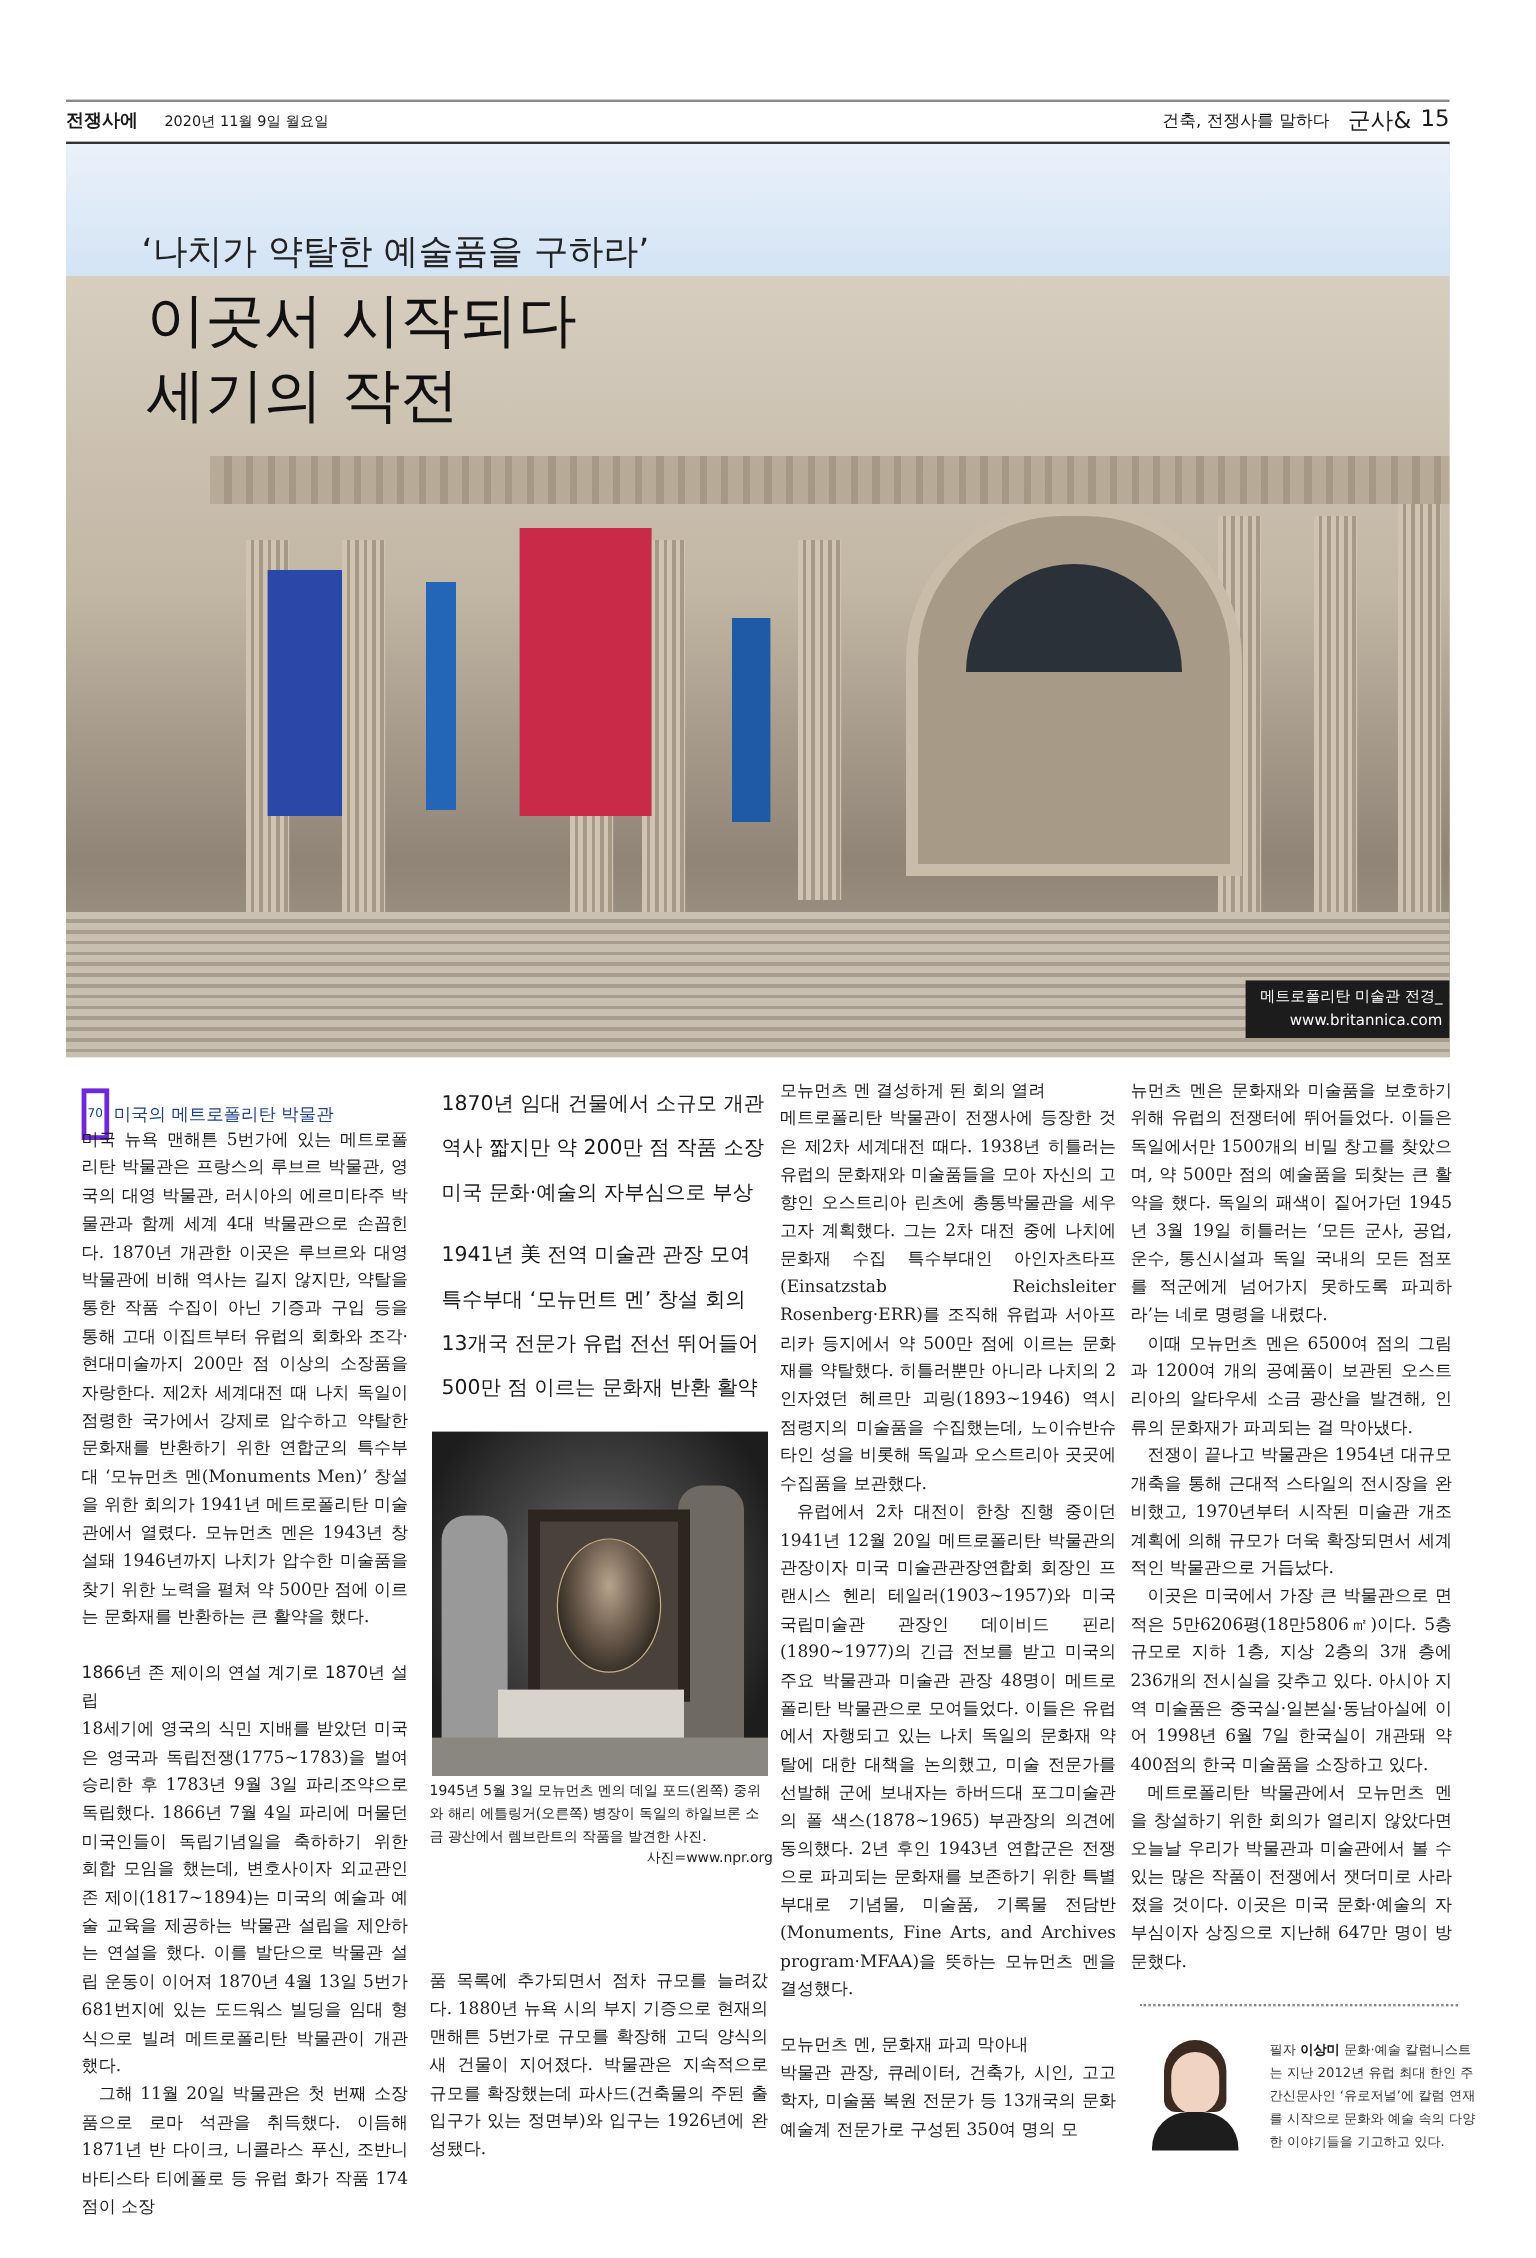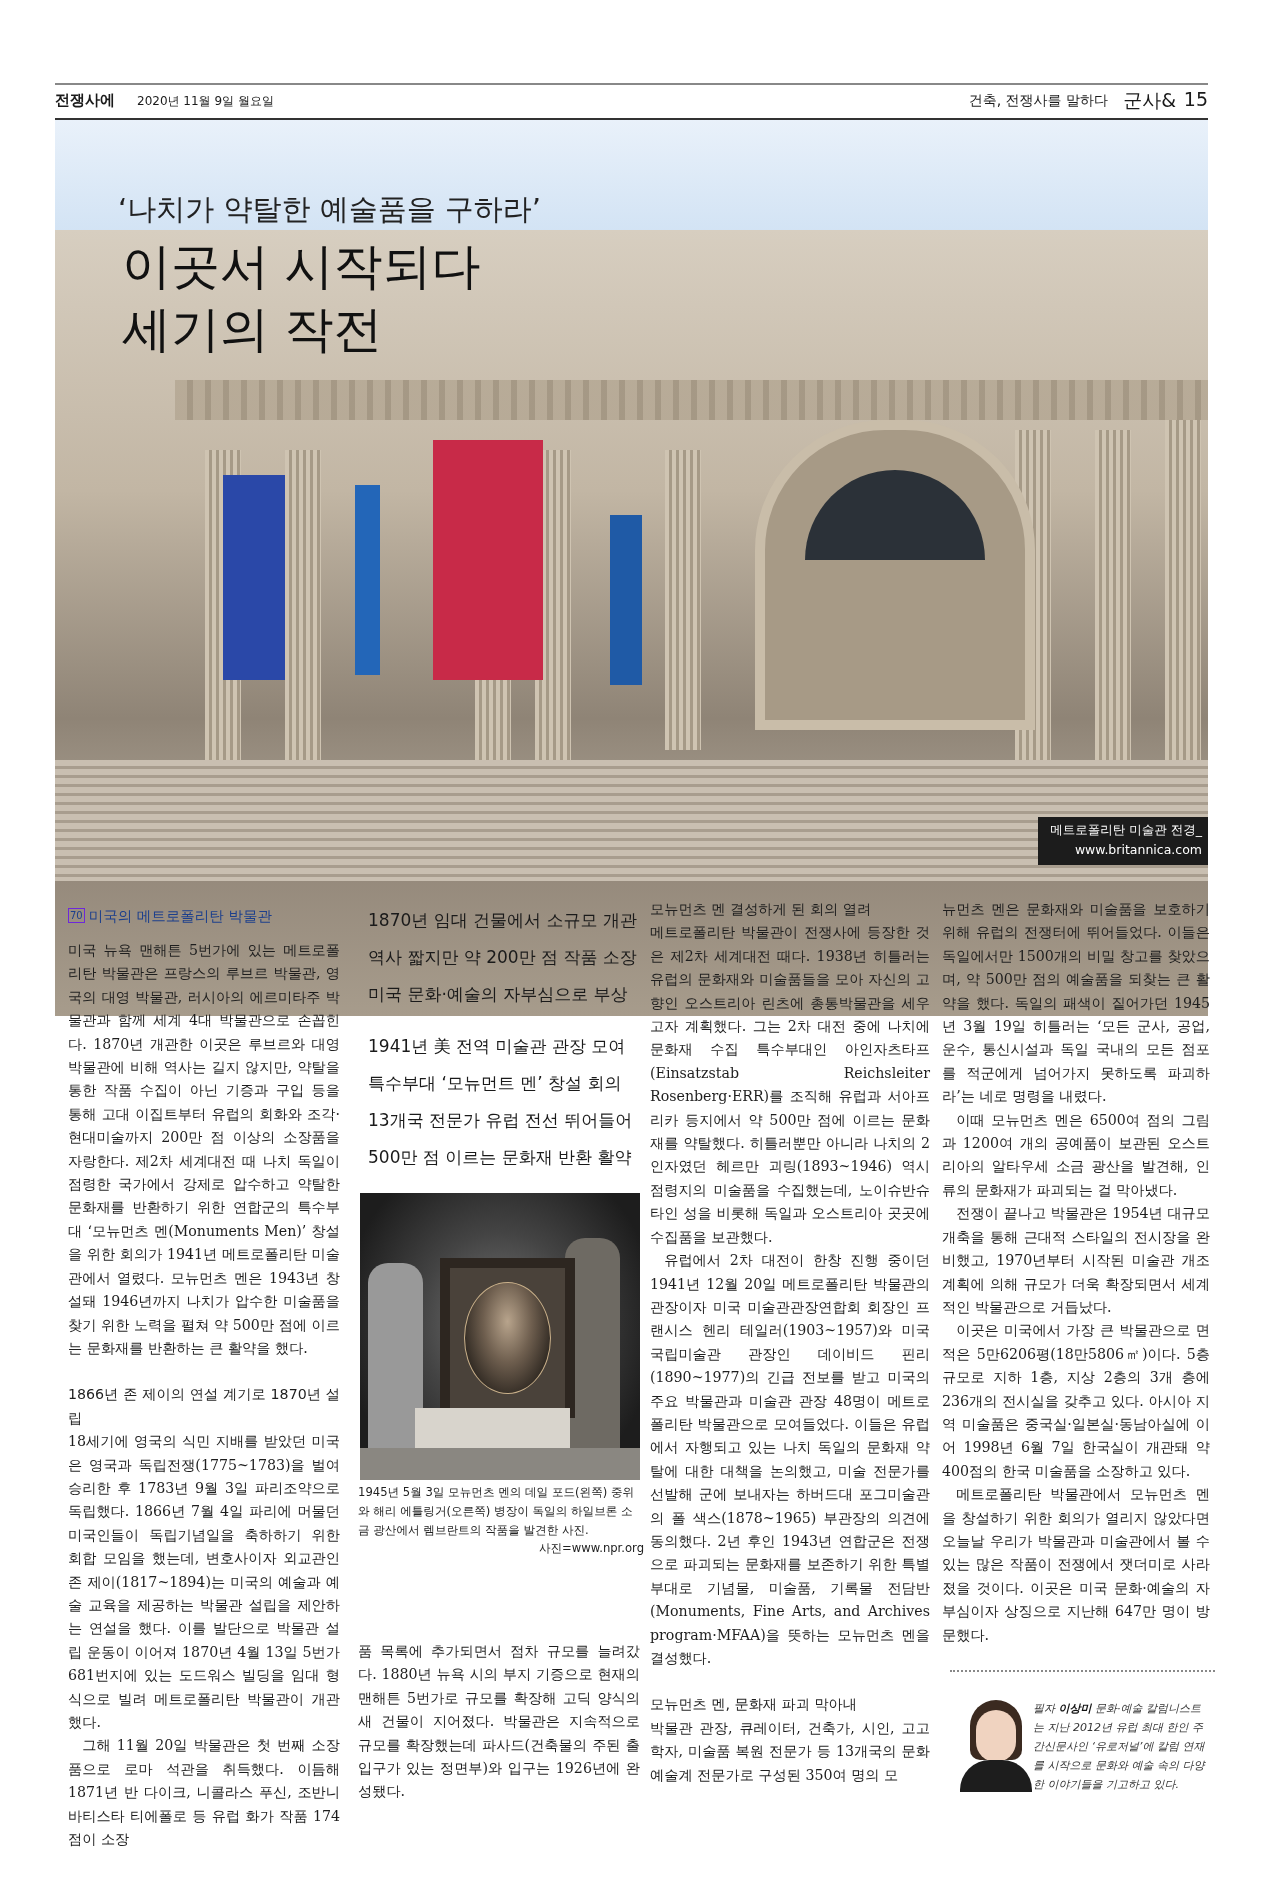--- a/index.html
+++ b/index.html
@@ -6,21 +6,21 @@
   body { width:1280px; height:1882px; position:relative; overflow:hidden;
          font-family:"DejaVu Sans", "Liberation Sans", sans-serif; color:#1a1a1a; }
   .header { position:absolute; left:55px; top:83px; width:1153px; height:33px;
             border-top:2px solid #888; border-bottom:3px solid #333; }
   .header .paper { position:absolute; left:0; top:6px; font-weight:bold; font-size:15px; }
   .header .date { position:absolute; left:82px; top:8px; font-size:12px; }
   .header .section { position:absolute; right:100px; top:7px; font-size:14px; }
   .header .cat { position:absolute; right:32px; top:3px; font-size:19px; }
   .header .pg { position:absolute; right:0; top:3px; font-size:19px; }
 
-  .hero { position:absolute; left:55px; top:120px; width:1153px; height:896px; overflow:hidden;
+  .hero { position:absolute; left:55px; top:120px; width:1153px; height:761px; overflow:hidden;
           background:linear-gradient(180deg,#cfe2f3 0%,#b9d4ee 18%,#d9d2c6 35%,#b9ab98 55%,#8b7f72 75%,#a79c8c 100%); }
   .hero .sky { position:absolute; left:0; top:0; width:100%; height:170px;
                background:linear-gradient(180deg,#e9f1fa,#c7dcf1); }
   .hero .building { position:absolute; left:0; top:110px; width:100%; height:651px;
                     background:linear-gradient(180deg,#d7cec0 0%,#c2b6a4 40%,#8f8476 75%,#b3aa9c 100%); }
   .hero .cornice { position:absolute; left:120px; top:260px; width:1033px; height:40px;
                    background:repeating-linear-gradient(90deg,#b3a692 0 12px,#9c8f7b 12px 18px); opacity:.8; }
   .hero .col { position:absolute; top:330px; width:36px; height:320px;
                background:repeating-linear-gradient(90deg,#cfc4b2 0 4px,#a69a87 4px 7px); }
   .hero .arch { position:absolute; left:700px; top:300px; width:260px; height:290px;
@@ -36,21 +36,21 @@
   .headline { position:absolute; left:122px; top:235px; font-size:49px; line-height:63px; color:#111; }
 
   .col-text { position:absolute; font-family:"DejaVu Serif", "Liberation Serif", serif;
               font-size:14.2px; line-height:23.4px; text-align:justify; color:#1e1e1e; }
   .col-text p { margin:0; }
   .col-text .indent { text-indent:1em; }
   .col-text .sub { font-family:"DejaVu Sans", sans-serif; font-weight:normal; }
   .col-text .gap { height:23px; }
 
   .series { position:absolute; left:68px; top:907px; font-size:14.5px; color:#1c3f8c; }
-  .series .num { display:inline-block; border:1px solid #6d28d9; font-size:10px; padding:1px 1px; margin-right:4px; vertical-align:2px; }
+  .series .num { display:inline-block; border:4px solid #6d28d9; font-size:10px; padding:12px 1px; margin-right:4px; vertical-align:2px; }
 
   .pull { position:absolute; left:368px; width:290px; font-size:17px; line-height:37px; color:#1a1a1a; }
 
   .photo2 { position:absolute; left:360px; top:1193px; width:280px; height:287px; overflow:hidden;
             background:radial-gradient(ellipse at 50% 45%,#777 0%,#444 40%,#1d1d1d 80%); }
   .photo2 .frame { position:absolute; left:80px; top:65px; width:115px; height:140px; border:10px solid #2d2620;
                    background:#4a423a; }
   .photo2 .oval { position:absolute; left:14px; top:14px; width:85px; height:110px; border-radius:50%;
                   background:radial-gradient(ellipse at 50% 35%,#b8a48c 0%,#6f5f4f 40%,#2a241e 80%); border:1px solid #c9b08a; }
   .photo2 .man1 { position:absolute; left:8px; top:70px; width:55px; height:190px; background:#999; border-radius:20px 20px 0 0; }
@@ -59,21 +59,21 @@
   .photo2 .ground { position:absolute; left:0; top:255px; width:100%; height:32px; background:#8a8781; }
   .photo2-cap { position:absolute; left:358px; top:1483px; width:286px; font-size:11.6px; line-height:19px; color:#222; }
   .photo2-credit { position:absolute; left:358px; top:1541px; width:286px; font-size:11.6px; text-align:right; color:#222; }
 
   .author { position:absolute; left:950px; top:1670px; width:265px; border-top:2px dotted #888; }
   .author .face { position:absolute; left:10px; top:28px; width:72px; height:92px; }
   .author .face .hair { position:absolute; left:10px; top:0; width:52px; height:60px; border-radius:26px 26px 10px 10px; background:#3b2a20; }
   .author .face .skin { position:absolute; left:16px; top:10px; width:40px; height:52px; border-radius:20px; background:#f0d3c0; }
   .author .face .jacket { position:absolute; left:0; top:60px; width:72px; height:32px; border-radius:30px 30px 0 0; background:#1d1d1d; }
   .author .face .neck { position:absolute; left:28px; top:58px; width:16px; height:14px; background:#f0d3c0; }
-  .author .bio { position:absolute; left:83px; top:27px; width:175px; font-size:11px; line-height:19px; color:#333;font-style:italic; }
+  .author .bio { position:absolute; left:108px; top:27px; width:175px; font-size:11px; line-height:19px; color:#333; }
   .author .bio b { color:#111; }
 </style>
 </head>
 <body>
 
 <div class="header">
   <span class="paper">전쟁사에</span>
   <span class="date">2020년 11월 9일 월요일</span>
   <span class="section">건축, 전쟁사를 말하다</span>
   <span class="cat">군사&amp;</span>

